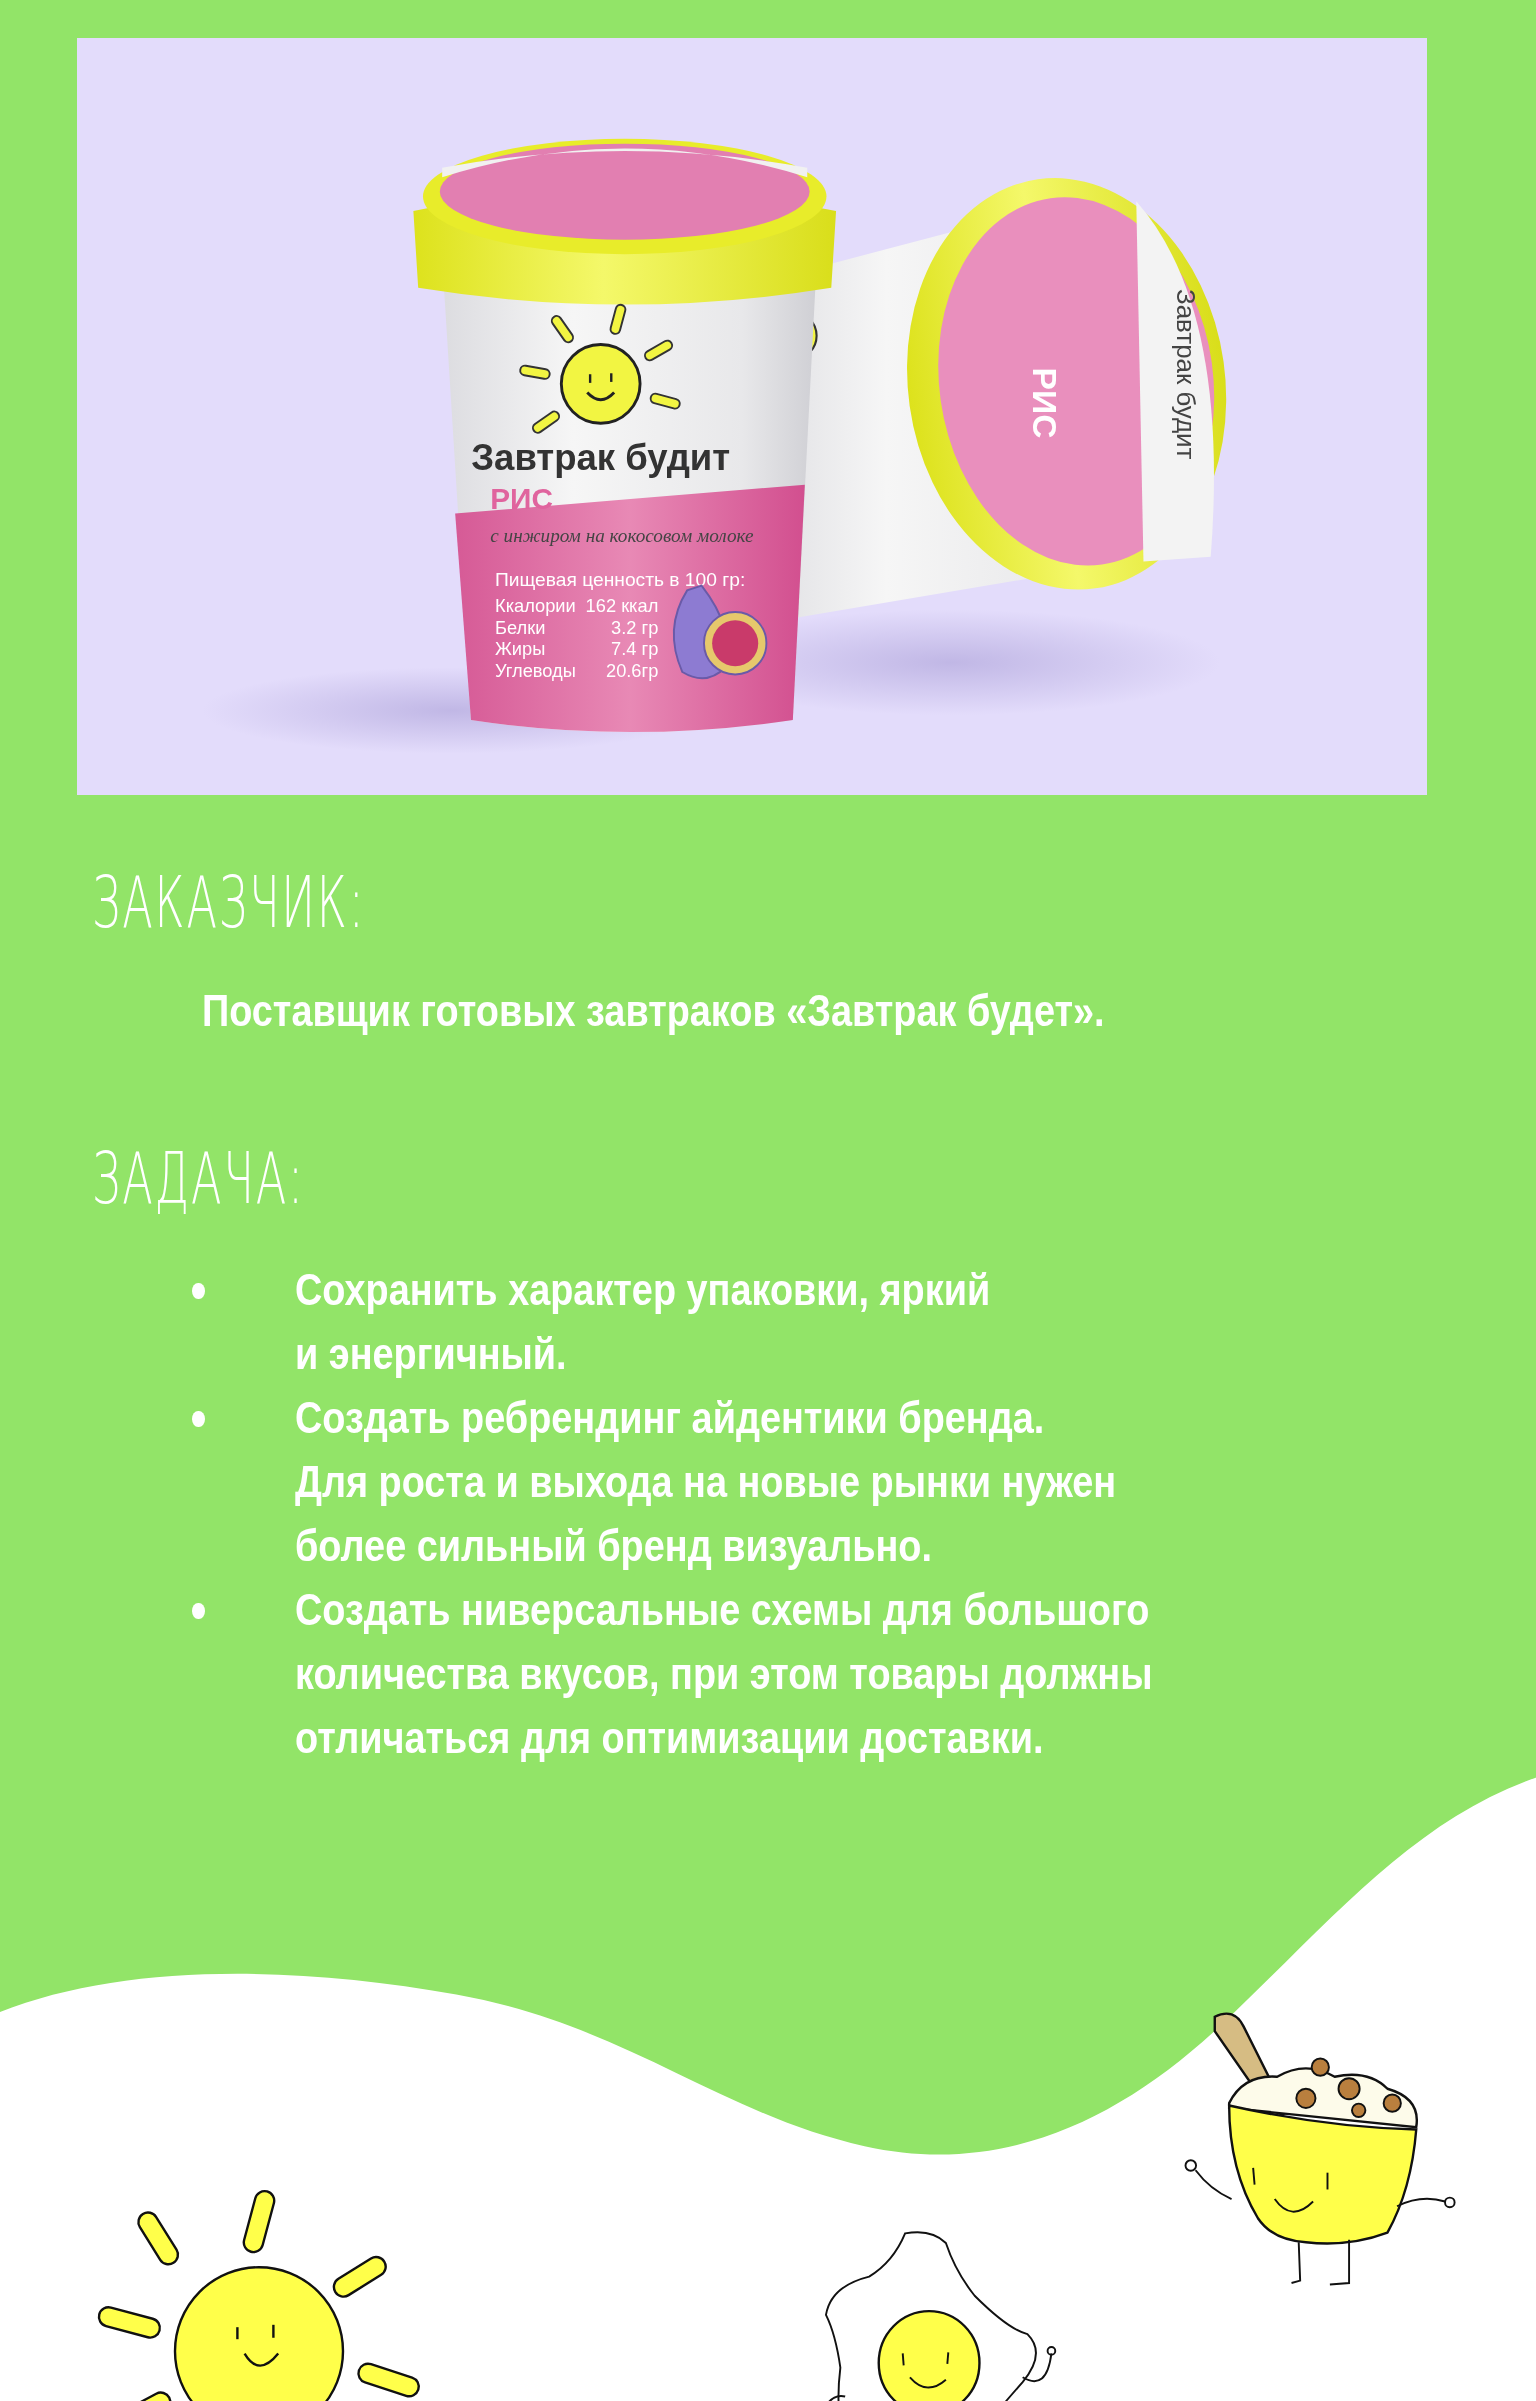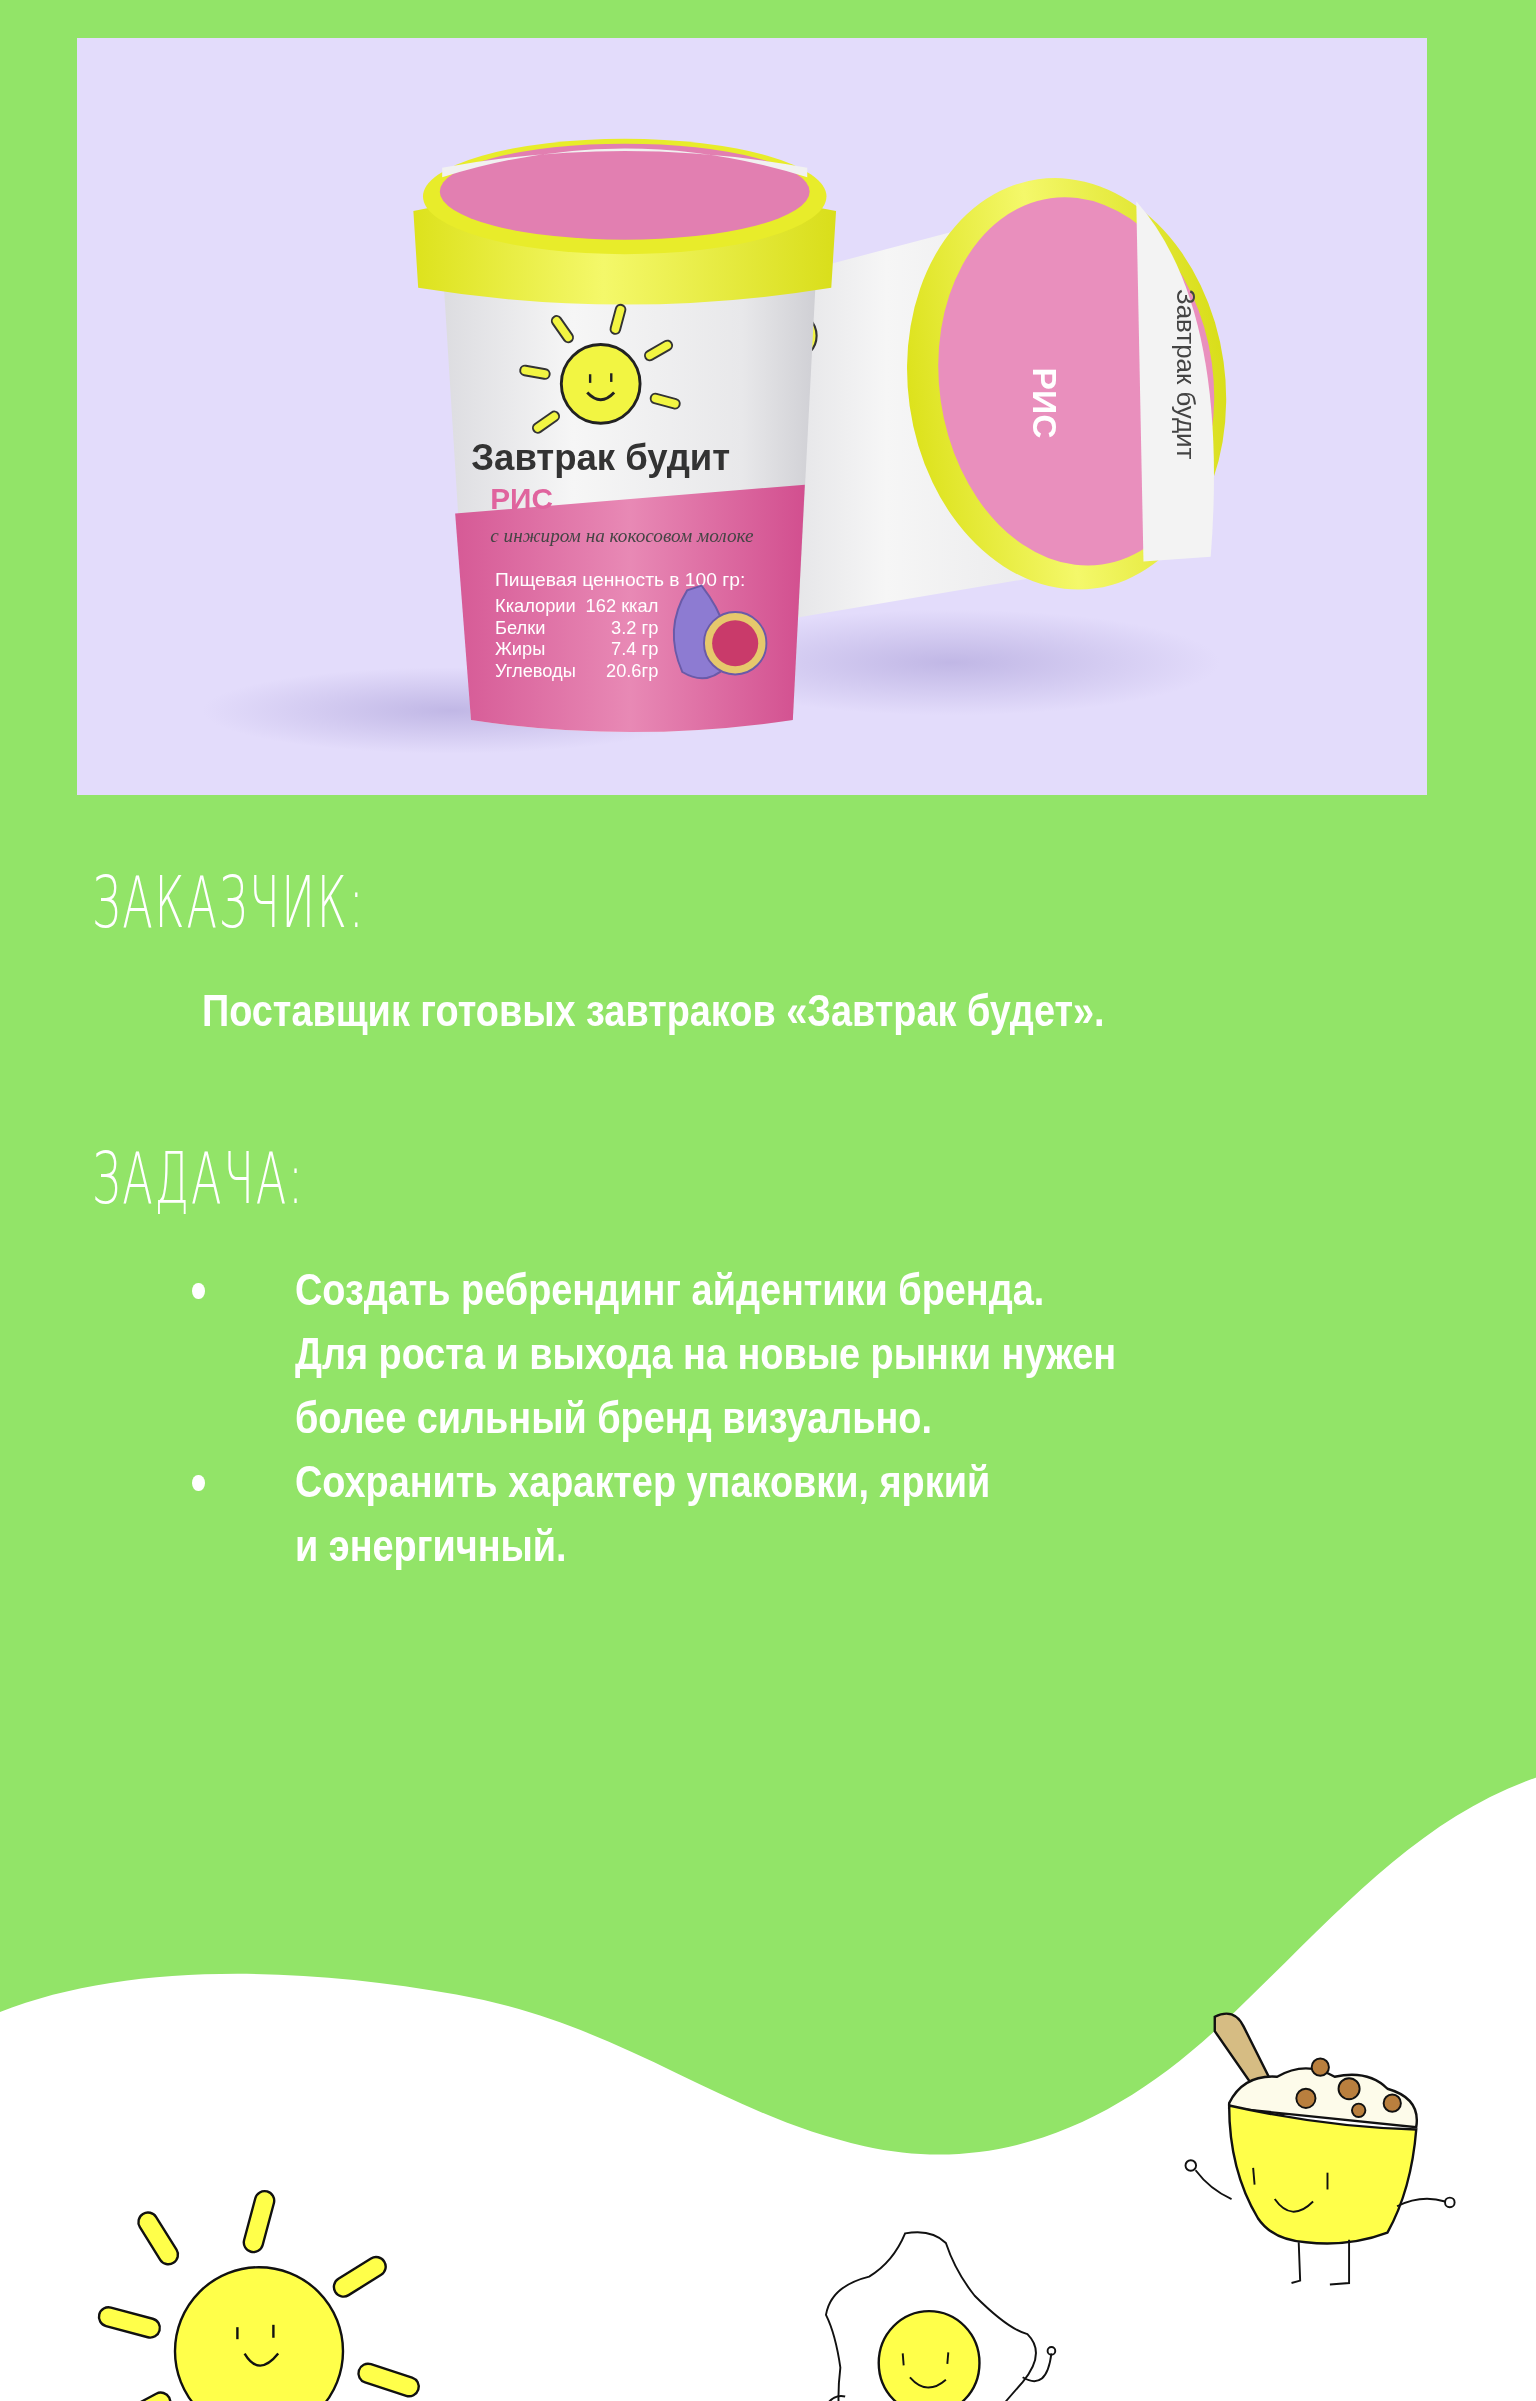--- a/index.html
+++ b/index.html
@@ -140,28 +140,34 @@
   </svg>
 </div>
 
 <div id="h-client" class="abs hand-heading">ЗАКАЗЧИК:</div>
 <div id="client-text" class="abs body-text">Поставщик готовых завтраков «Завтрак будет».</div>
 
 <div id="h-task" class="abs hand-heading">ЗАДАЧА:</div>
 <div id="tasks" class="abs">
   <div class="task-item">
     <span class="task-bullet"></span>
+    <span class="task-line">Сохранить характер упаковки, яркий</span>
+    <span class="task-line">и энергичный.</span>
+  </div>
+  <div class="task-item">
+    <span class="task-bullet"></span>
     <span class="task-line">Создать ребрендинг айдентики бренда.</span>
     <span class="task-line">Для роста и выхода на новые рынки нужен</span>
     <span class="task-line">более сильный бренд визуально.</span>
   </div>
   <div class="task-item">
     <span class="task-bullet"></span>
-    <span class="task-line">Сохранить характер упаковки, яркий</span>
-    <span class="task-line">и энергичный.</span>
+    <span class="task-line">Создать ниверсальные схемы для большого</span>
+    <span class="task-line">количества вкусов, при этом товары должны</span>
+    <span class="task-line">отличаться для оптимизации доставки.</span>
   </div>
 </div>
 
 <div id="wave" class="abs">
   <svg width="1537" height="1057" viewBox="0 0 3200 2200" xmlns="http://www.w3.org/2000/svg">
     <path d="M0 627
              C 250 500, 600 500, 950 580
              C 1300 660, 1500 900, 1800 985
              C 2100 1070, 2350 900, 2560 640
              C 2780 370, 2950 110, 3200 0

